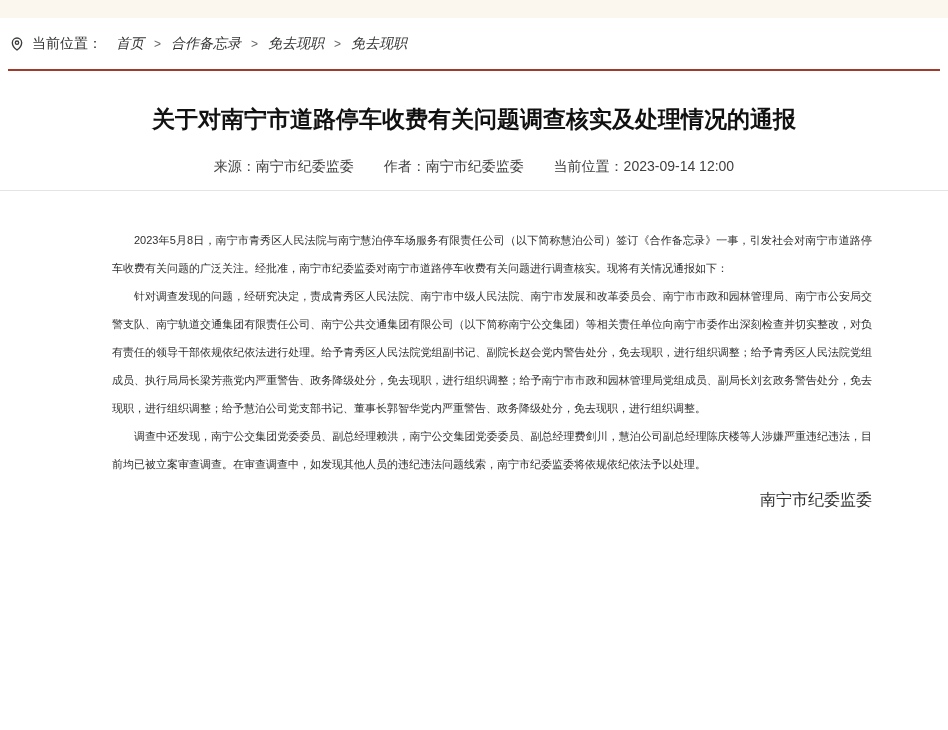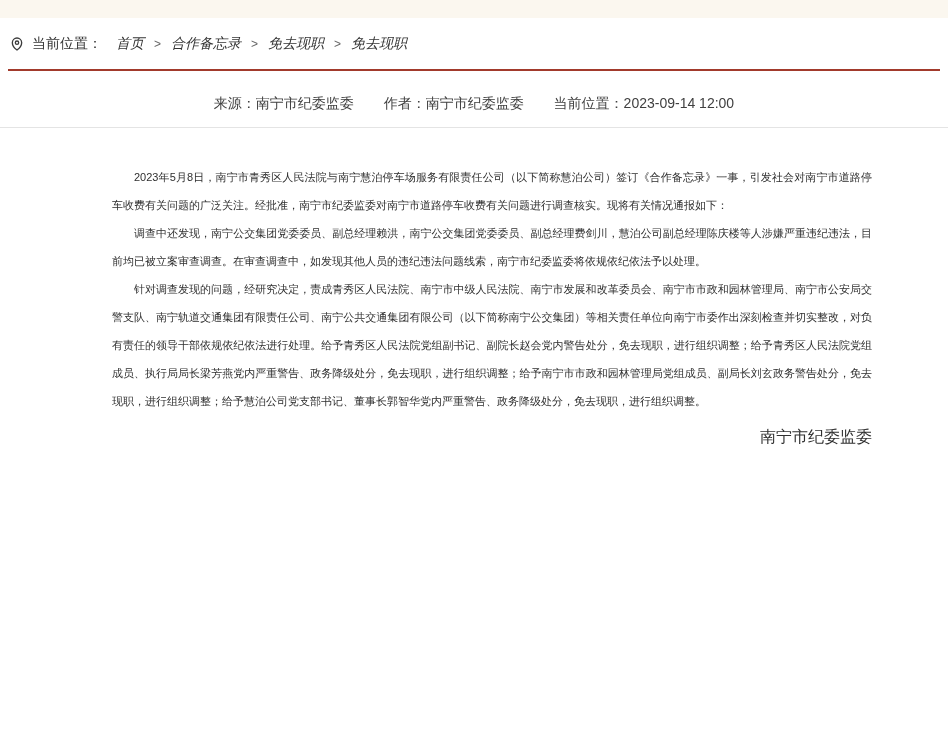--- a/index.html
+++ b/index.html
@@ -105,32 +105,33 @@
   <a class="crumb-item">合作备忘录</a>
   <span class="crumb-sep">&gt;</span>
   <a class="crumb-item">免去现职</a>
   <span class="crumb-sep">&gt;</span>
   <a class="crumb-item">免去现职</a>
 </nav>
 
 <div class="accent-line"></div>
 
 <article>
+  <h1 class="article-title">关于对南宁市道路停车收费有关问题调查核实及处理情况的通报</h1>
 
   <div class="article-meta">
     <span class="meta-item"><span>来源：</span><span>南宁市纪委监委</span></span>
     <span class="meta-item"><span>作者：</span><span>南宁市纪委监委</span></span>
     <span class="meta-item"><span>当前位置：</span><span>2023-09-14 12:00</span></span>
   </div>
 
   <hr class="meta-divider">
 
   <div class="article-body">
     <p>2023年5月8日，南宁市青秀区人民法院与南宁慧泊停车场服务有限责任公司（以下简称慧泊公司）签订《合作备忘录》一事，引发社会对南宁市道路停车收费有关问题的广泛关注。经批准，南宁市纪委监委对南宁市道路停车收费有关问题进行调查核实。现将有关情况通报如下：</p>
+    <p>针对调查发现的问题，经研究决定，责成青秀区人民法院、南宁市中级人民法院、南宁市发展和改革委员会、南宁市市政和园林管理局、南宁市公安局交警支队、南宁轨道交通集团有限责任公司、南宁公共交通集团有限公司（以下简称南宁公交集团）等相关责任单位向南宁市委作出深刻检查并切实整改，对负有责任的领导干部依规依纪依法进行处理。给予青秀区人民法院党组副书记、副院长赵会党内警告处分，免去现职，进行组织调整；给予青秀区人民法院党组成员、执行局局长梁芳燕党内严重警告、政务降级处分，免去现职，进行组织调整；给予南宁市市政和园林管理局党组成员、副局长刘玄政务警告处分，免去现职，进行组织调整；给予慧泊公司党支部书记、董事长郭智华党内严重警告、政务降级处分，免去现职，进行组织调整。</p>
     <p>调查中还发现，南宁公交集团党委委员、副总经理赖洪，南宁公交集团党委委员、副总经理费剑川，慧泊公司副总经理陈庆楼等人涉嫌严重违纪违法，目前均已被立案审查调查。在审查调查中，如发现其他人员的违纪违法问题线索，南宁市纪委监委将依规依纪依法予以处理。</p>
-    <p>针对调查发现的问题，经研究决定，责成青秀区人民法院、南宁市中级人民法院、南宁市发展和改革委员会、南宁市市政和园林管理局、南宁市公安局交警支队、南宁轨道交通集团有限责任公司、南宁公共交通集团有限公司（以下简称南宁公交集团）等相关责任单位向南宁市委作出深刻检查并切实整改，对负有责任的领导干部依规依纪依法进行处理。给予青秀区人民法院党组副书记、副院长赵会党内警告处分，免去现职，进行组织调整；给予青秀区人民法院党组成员、执行局局长梁芳燕党内严重警告、政务降级处分，免去现职，进行组织调整；给予南宁市市政和园林管理局党组成员、副局长刘玄政务警告处分，免去现职，进行组织调整；给予慧泊公司党支部书记、董事长郭智华党内严重警告、政务降级处分，免去现职，进行组织调整。</p>
 
     <div class="signature">
       <div>南宁市纪委监委</div>
 
     </div>
   </div>
 </article>
 
 </body></html>

